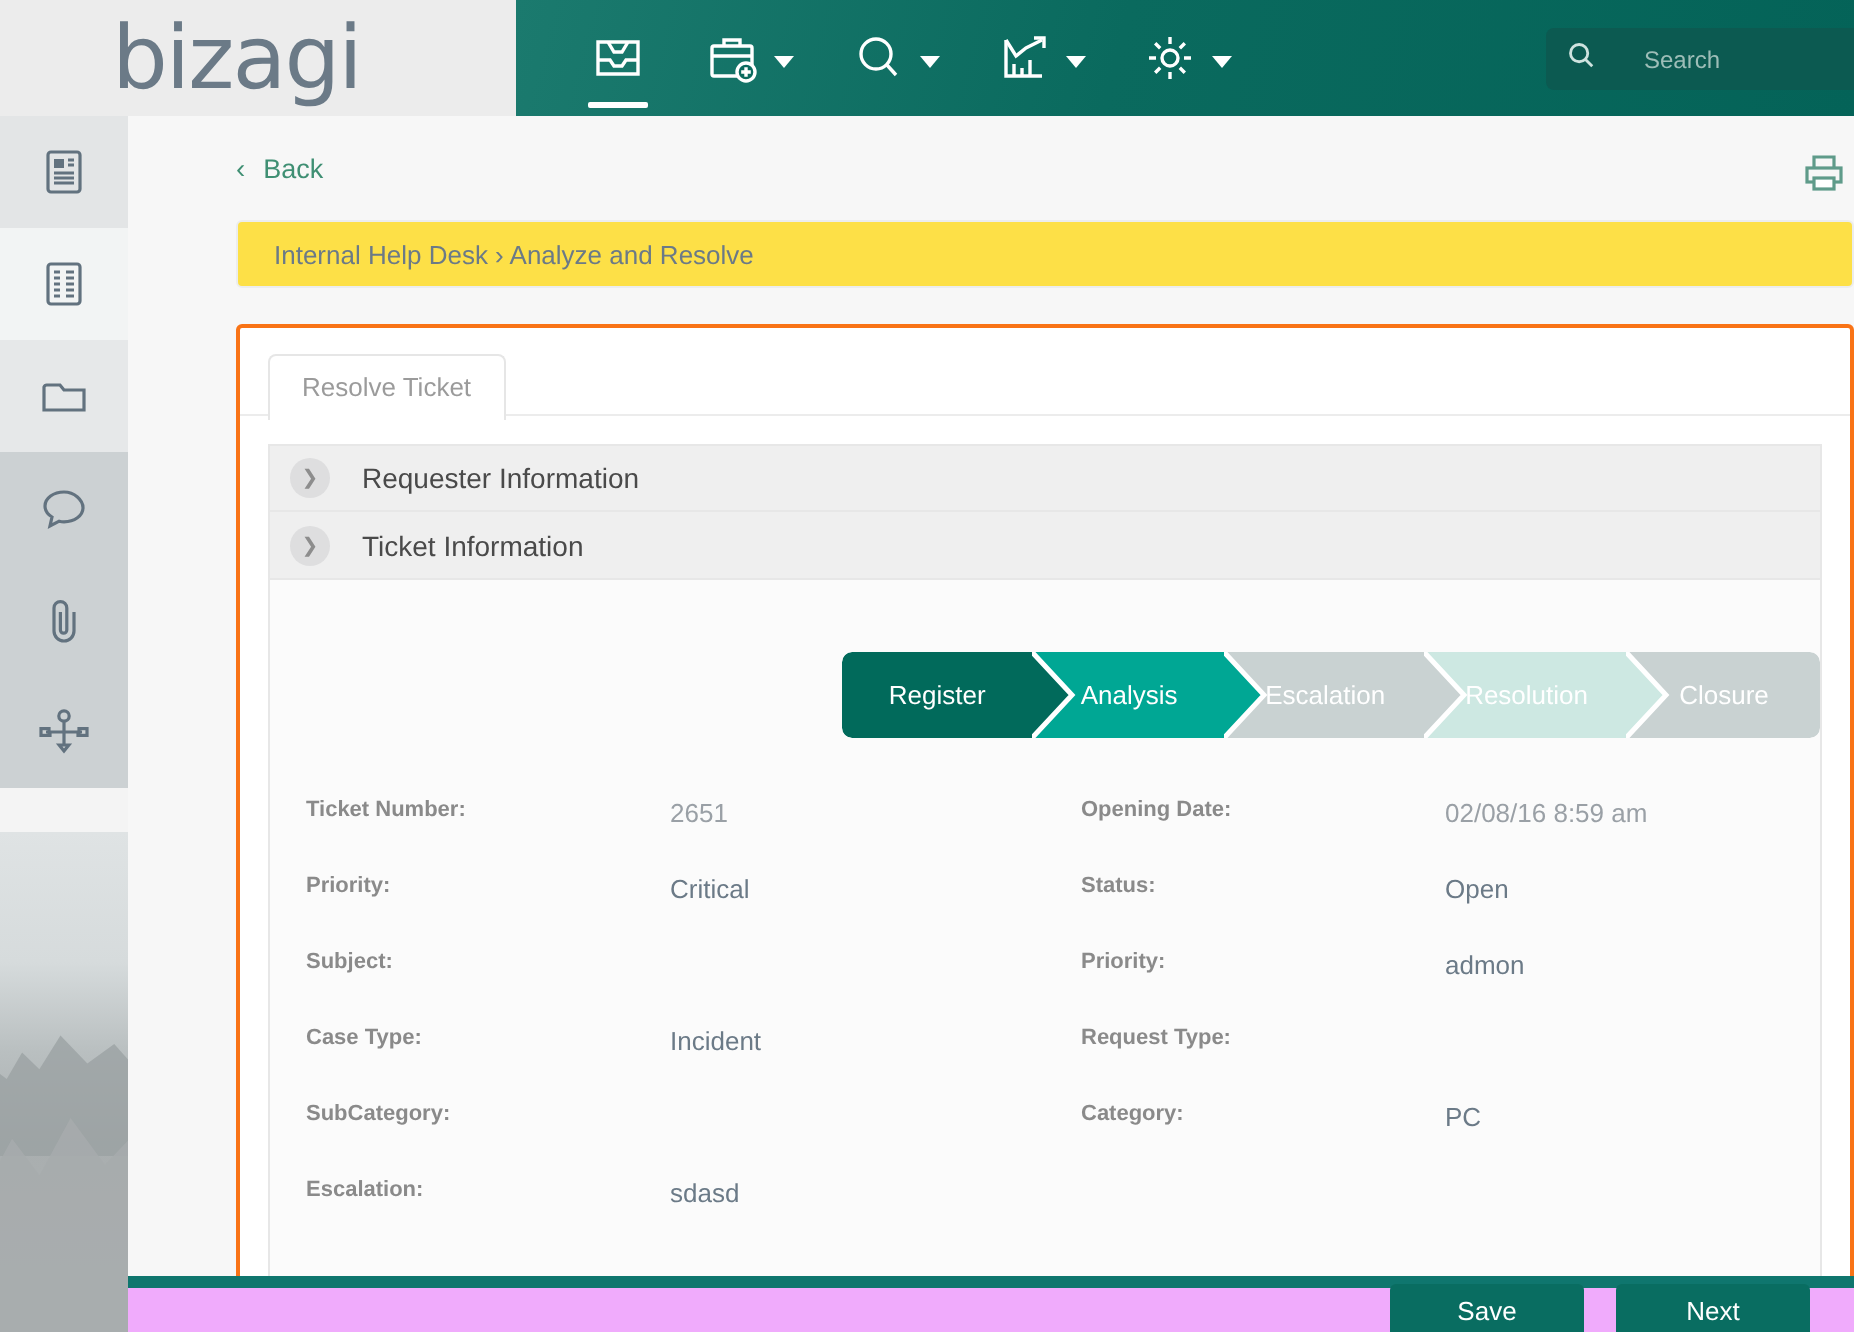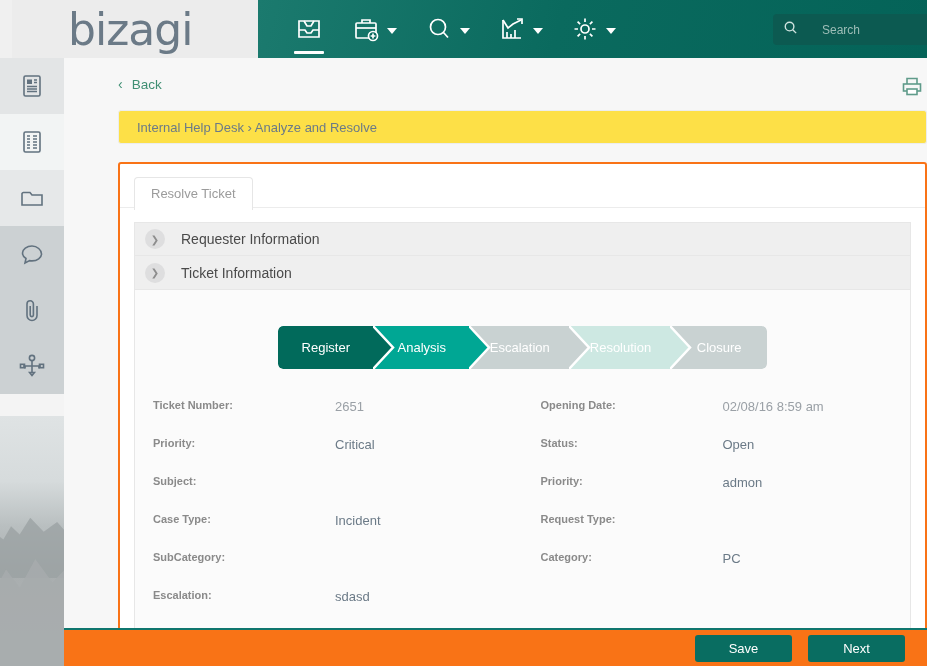--- a/index.html
+++ b/index.html
@@ -8,21 +8,21 @@
     overflow: hidden;
     font-family: "Liberation Sans", sans-serif;
     background: #f4f4f4;
   }
 
   .app { position: relative; width: 927px; height: 666px; }
 
   
   .topbar { position: absolute; top: 0; left: 0; width: 927px; height: 58px; background: #f0f0f0; }
   .logo-zone {
-    position: absolute; left: 12px; top: 0; width: 258px; height: 58px;
+    position: absolute; left: 0; top: 0; width: 258px; height: 58px;
     background: #ececec; display: flex; align-items: center;
   }
   .logo {
     margin-left: 56px;
     font-size: 44px; letter-spacing: -1px;
     color: #6b7a87; font-weight: 400;
     font-family: "DejaVu Sans", sans-serif;
   }
   .teal-zone {
     position: absolute; left: 258px; top: 0; right: 0; height: 58px;
@@ -125,21 +125,21 @@
   .acc-chev {
     width: 20px; height: 20px; border-radius: 50%; background: #dededf;
     display: flex; align-items: center; justify-content: center;
     color: #8d8d8d; font-size: 10px; margin-right: 16px;
   }
   .acc-title { font-size: 14px; color: #4a4a4a; text-align: center; }
 
   .acc-body { border: 1px solid #e7e7e7; border-top: none; background: #fbfbfb; padding: 22px 0 12px 0; }
 
   
-  .stepper { display: flex; justify-content: center; margin: 14px 0 30px 0; }
+  .stepper { display: flex; justify-content: flex-end; margin: 14px 0 30px 0; }
   .stepper-wrap { display: flex; border-radius: 5px; overflow: hidden; }
   .step {
     position: relative; height: 43px; display: flex; align-items: center; justify-content: center;
     color: #ffffff; font-size: 13px; padding: 0 20px; min-width: 96px;
   }
   .step .arrow {
     position: absolute; right: -21px; top: 0; width: 22px; height: 43px; z-index: 2;
   }
   .step:first-child { border-top-left-radius: 5px; border-bottom-left-radius: 5px; }
   .step:last-child { border-top-right-radius: 5px; border-bottom-right-radius: 5px; }
@@ -148,22 +148,22 @@
   .fields { padding: 0 0 6px 0; }
   .frow { display: flex; min-height: 38px; }
   .fcol { width: 50%; display: flex; }
   .flabel { width: 200px; font-size: 11px; color: #8a8a8a; font-weight: bold; padding-left: 18px; }
   .flabel.c2 { padding-left: 18px; }
   .fvalue { font-size: 13px; color: #6b7a87; }
   .fvalue.muted { color: #9aa0a6; }
 
   
   .actionbar {
-    position: absolute; left: 64px; right: 0; bottom: 0; height: 38px;
-    background: #f97316; border-top: 2px solid #0f766e;
+    position: absolute; left: 64px; right: 0; bottom: 0; height: 28px;
+    background: #f0abfc; border-top: 6px solid #0f766e;
     display: flex; align-items: center; justify-content: flex-end; padding-right: 22px;
   }
   .btn {
     min-width: 97px; height: 27px; background: #096d61; color: #ffffff;
     border: none; border-radius: 3px; font-size: 13px; cursor: pointer;
     margin-left: 16px; font-family: "Liberation Sans", sans-serif;
   }
 </style>
 </head>
 <body>

